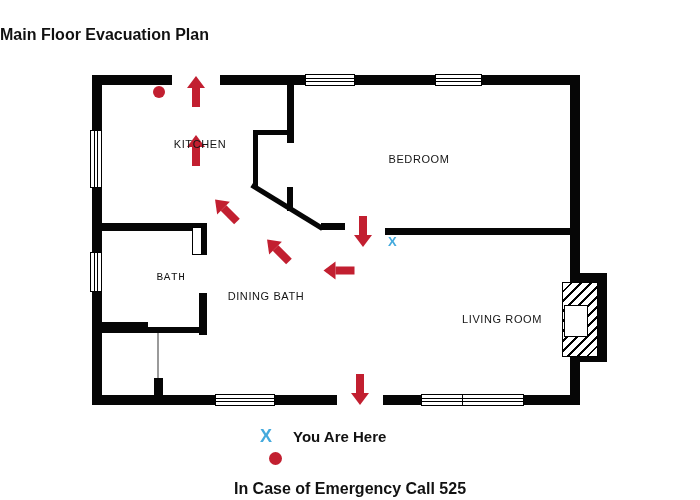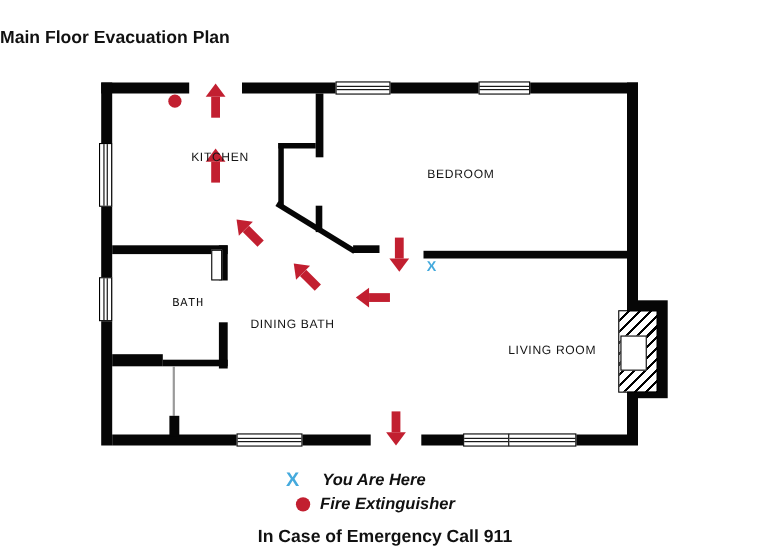--- a/index.html
+++ b/index.html
@@ -34,21 +34,21 @@
   .fireplace-hatch{
     position:absolute;border:1px solid #000;box-sizing:border-box;
     background:repeating-linear-gradient(135deg,#ffffff 0 5px,#000 5px 7px);
   }
   .firebox{position:absolute;background:#fff;border:1px solid #000;box-sizing:border-box;}
   .arrow{position:absolute;width:18px;height:31px;}
   .arrow .head{width:0;height:0;border-left:9px solid transparent;border-right:9px solid transparent;border-bottom:12px solid var(--c-arrow_red);}
   .arrow .shaft{width:8px;height:19px;background:var(--c-arrow_red);margin:0 auto;}
   .dot{position:absolute;border-radius:50%;background:var(--c-arrow_red);}
   .xmark{position:absolute;color:var(--c-marker_blue);font-weight:bold;line-height:1;}
-  .legend-text{position:absolute;font-weight:bold;color:#111;line-height:1;white-space:nowrap;font-style:italic;}
+  .legend-text{position:absolute;font-weight:bold;color:#111;line-height:1;white-space:nowrap;}
   .emergency{
     position:absolute;top:481px;left:0;width:700px;text-align:center;
     font-size:16px;font-weight:bold;color:#111;line-height:1;
   }
 </style>
 </head>
 <body>
 
 <div class="canvas">
 
@@ -124,16 +124,15 @@
 
   <div class="room-label" style="left:200px;top:144px;">KITCHEN</div>
   <div class="room-label" style="left:419px;top:159px;">BEDROOM</div>
   <div class="room-label" style="left:171px;top:277px;font-family:Liberation Mono, monospace;">BATH</div>
   <div class="room-label" style="left:266px;top:296px;">DINING BATH</div>
   <div class="room-label" style="left:470px;top:319px;margin-left:32px;">LIVING ROOM</div>
 
   <div class="xmark" style="left:260px;top:427px;font-size:18px;">X</div>
   <div class="legend-text" style="left:293px;top:429px;font-size:15px;">You Are Here</div>
   <div class="dot" style="left:269px;top:452px;width:13px;height:13px;"></div>
-  <div class="legend-text" style="left:291px;top:451px;font-size:15px;">Fire Extinguisher</div>
-  <div class="emergency">In Case of Emergency Call 911</div>
+  <div class="emergency">In Case of Emergency Call 525</div>
 
 </div>
 
 </body></html>

